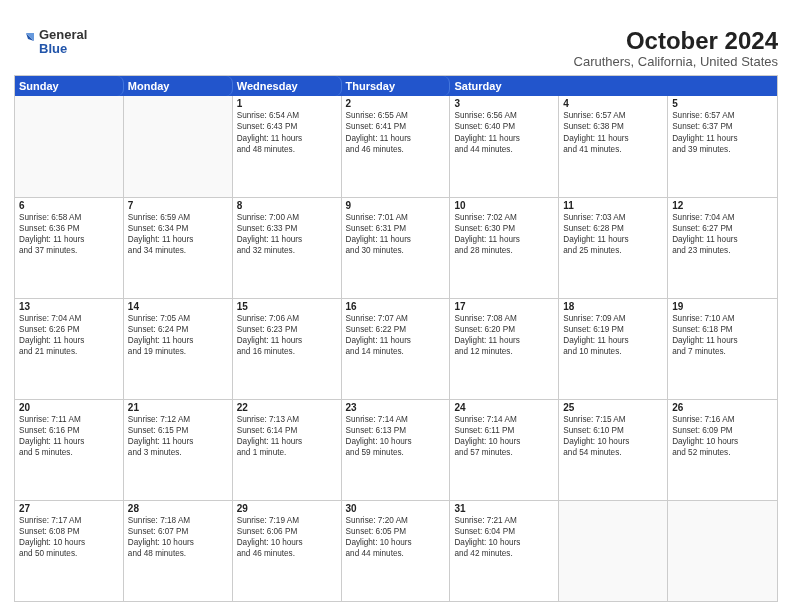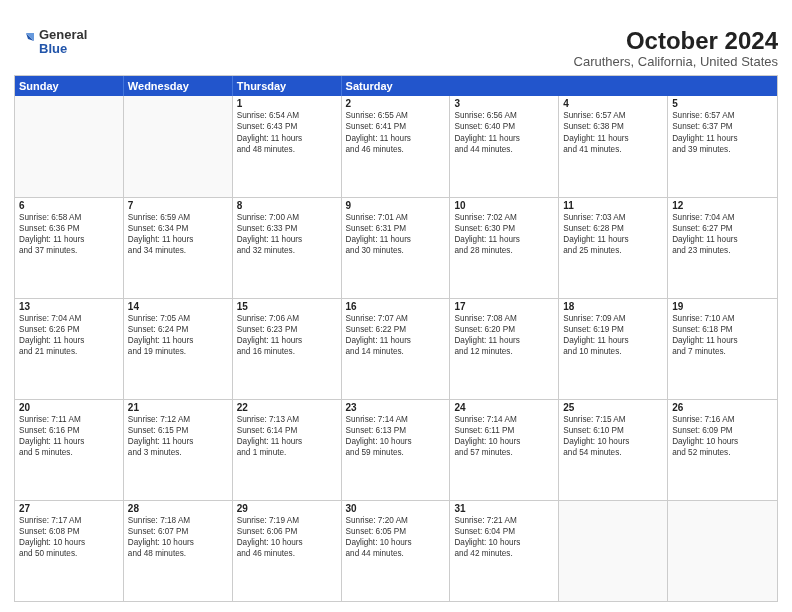--- a/index.html
+++ b/index.html
@@ -53,20 +53,21 @@
       grid-template-columns: repeat(7, 1fr);
       background: #2255cc;
     }
     .cal-header-cell {
       color: #fff;
       font-size: 11px;
       font-weight: bold;
       padding: 4px 4px;
       border-right: 1px solid #4477dd;
       text-align: left;
+      border-radius: 7px;
     }
     .cal-header-cell:last-child { border-right: none; }
     .cal-body {
       display: flex;
       flex-direction: column;
       flex: 1;
     }
     .cal-row {
       display: grid;
       grid-template-columns: repeat(7, 1fr);
@@ -119,20 +120,21 @@
 </div>
     <div class="title-area">
       <div class="month-title">October 2024</div>
       <div class="location">Caruthers, California, United States</div>
     </div>
   </div>
 
   <div class="calendar">
     <div class="cal-header" id="cal-header">
         <div class="cal-header-cell">Sunday</div>
+        <div class="cal-header-cell">Monday</div>
         <div class="cal-header-cell">Wednesday</div>
         <div class="cal-header-cell">Thursday</div>
         <div class="cal-header-cell">Saturday</div>
       </div>
     <div class="cal-body" id="cal-body">
         <div class="cal-row">
           <div class="cal-cell empty"></div>
           <div class="cal-cell empty"></div>
           <div class="cal-cell has-data">
             <span class="day-num">1</span>

